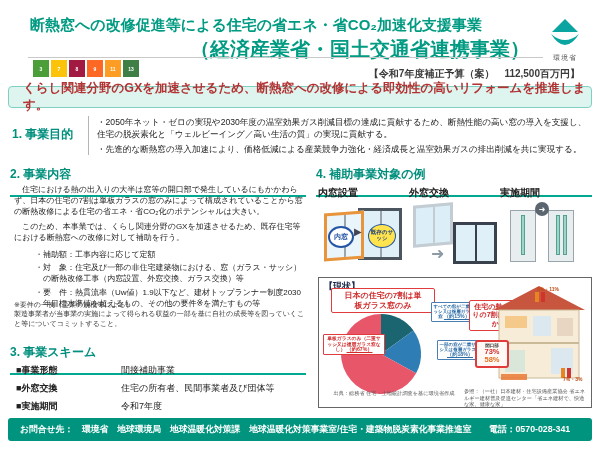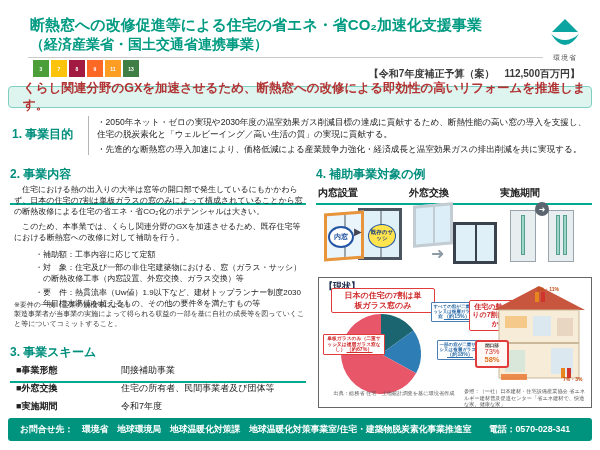--- a/index.html
+++ b/index.html
@@ -3,21 +3,21 @@
 <meta charset="utf-8">
 <style>
   * { margin:0; padding:0; box-sizing:border-box; }
   html,body { width:600px; height:450px; background:#ffffff; overflow:hidden;
     font-family:"Liberation Sans","DejaVu Sans",sans-serif; }
   .page { position:relative; width:600px; height:450px; background:#fff; }
 
   
   .title { position:absolute; left:30px; top:14px; width:500px;
     color:#009b82; font-weight:bold; font-size:15px; line-height:1.4; }
-  .title .l2 { font-size:14px; }
+  .title .l2 { font-size:20px;text-align:right; }
   .title-rule { position:absolute; left:28px; top:57px; width:515px; height:1px; background:#c9c9c9; }
   .moe-logo { position:absolute; right:14px; top:18px; width:42px; text-align:center; }
   .moe-mark { width:34px; height:30px; margin:0 auto; }
   .moe-text { font-size:7px; color:#555; letter-spacing:1px; margin-top:1px; }
 
   .sdg-row { position:absolute; left:33px; top:60px; display:flex; gap:2px; }
   .sdg { width:16px; height:17px; color:#fff; font-size:5px; font-weight:bold;
     display:flex; align-items:center; justify-content:center; }
   .sdg3 { background:#4C9F38; } .sdg7 { background:#FCC30B; } .sdg8 { background:#A21942; }
   .sdg9 { background:#FD6925; } .sdg11 { background:#FD9D24; } .sdg13 { background:#3F7E44; }
@@ -25,21 +25,21 @@
   .budget { position:absolute; right:20px; top:67px; font-size:10px; font-weight:600; color:#3a3a3a; }
 
   
   .banner { position:absolute; left:8px; top:86px; width:584px; height:22px;
     background:#def4ee; border:1px solid #7fd0c3; border-radius:4px;
     display:flex; align-items:center; padding-left:14px;
     color:#b23333; font-weight:bold; font-size:12.5px; }
 
   
   .sec-head { color:#008f7d; font-weight:bold; font-size:12px; }
-  .underlined { border-bottom:2px solid #00a98f; padding-bottom:20px; }
+  .underlined { border-bottom:2px solid #00a98f; padding-bottom:12px; }
 
   
   .sec1 { position:absolute; left:12px; top:114px; width:578px; display:flex; }
   .sec1-label { width:76px; padding-top:12px; }
   .sec1-div { width:1px; background:#b5b5b5; margin:2px 8px 2px 0; }
   .sec1-body { flex:1; font-size:8.6px; color:#222; line-height:1.45; padding-top:2px; }
   .sec1-body div { margin-bottom:2px; }
 
   
   .sec2-head { position:absolute; left:10px; top:166px; width:296px; }
@@ -97,21 +97,21 @@
   .pie-lab.blue { border:1px solid #4a7fb5; color:#2d6da8; font-size:4.5px; }
   .pie-lab.red  { border:1px solid #e23b3b; color:#d02c2c; font-size:4.8px; }
   .pl-1 { left:112px; top:24px; width:46px; }
   .pl-2 { left:118px; top:62px; width:46px; }
   .pl-3 { left:4px;  top:56px; width:62px; }
   .pie-lab .pct { text-decoration:underline; font-size:5.2px; }
   .house-svg { position:absolute; left:172px; top:6px; }
   .open-box { position:absolute; left:156px; top:62px; width:34px; border:2px solid #e23b3b; border-radius:3px;
     background:#fff8f4; text-align:center; padding:1px 0; }
   .open-box .ol { font-size:4.5px; color:#333; font-weight:bold; }
-  .open-box .v1 { font-size:7.5px; font-weight:normal; color:#d02c2c; line-height:1.1; }
+  .open-box .v1 { font-size:7.5px; font-weight:bold; color:#d02c2c; line-height:1.1; }
   .open-box .v2 { font-size:7.5px; font-weight:bold; color:#e07020; line-height:1.1; }
   .tiny-pct { position:absolute; font-size:5px; font-weight:bold; color:#c04a10; }
   .src { position:absolute; font-size:5.2px; color:#555; line-height:1.25; }
   .src-l { left:10px; top:112px; width:130px; text-align:center; }
   .src-r { left:145px; top:110px; width:124px; }
 </style>
 </head>
 <body>
 
 <div class="page">

